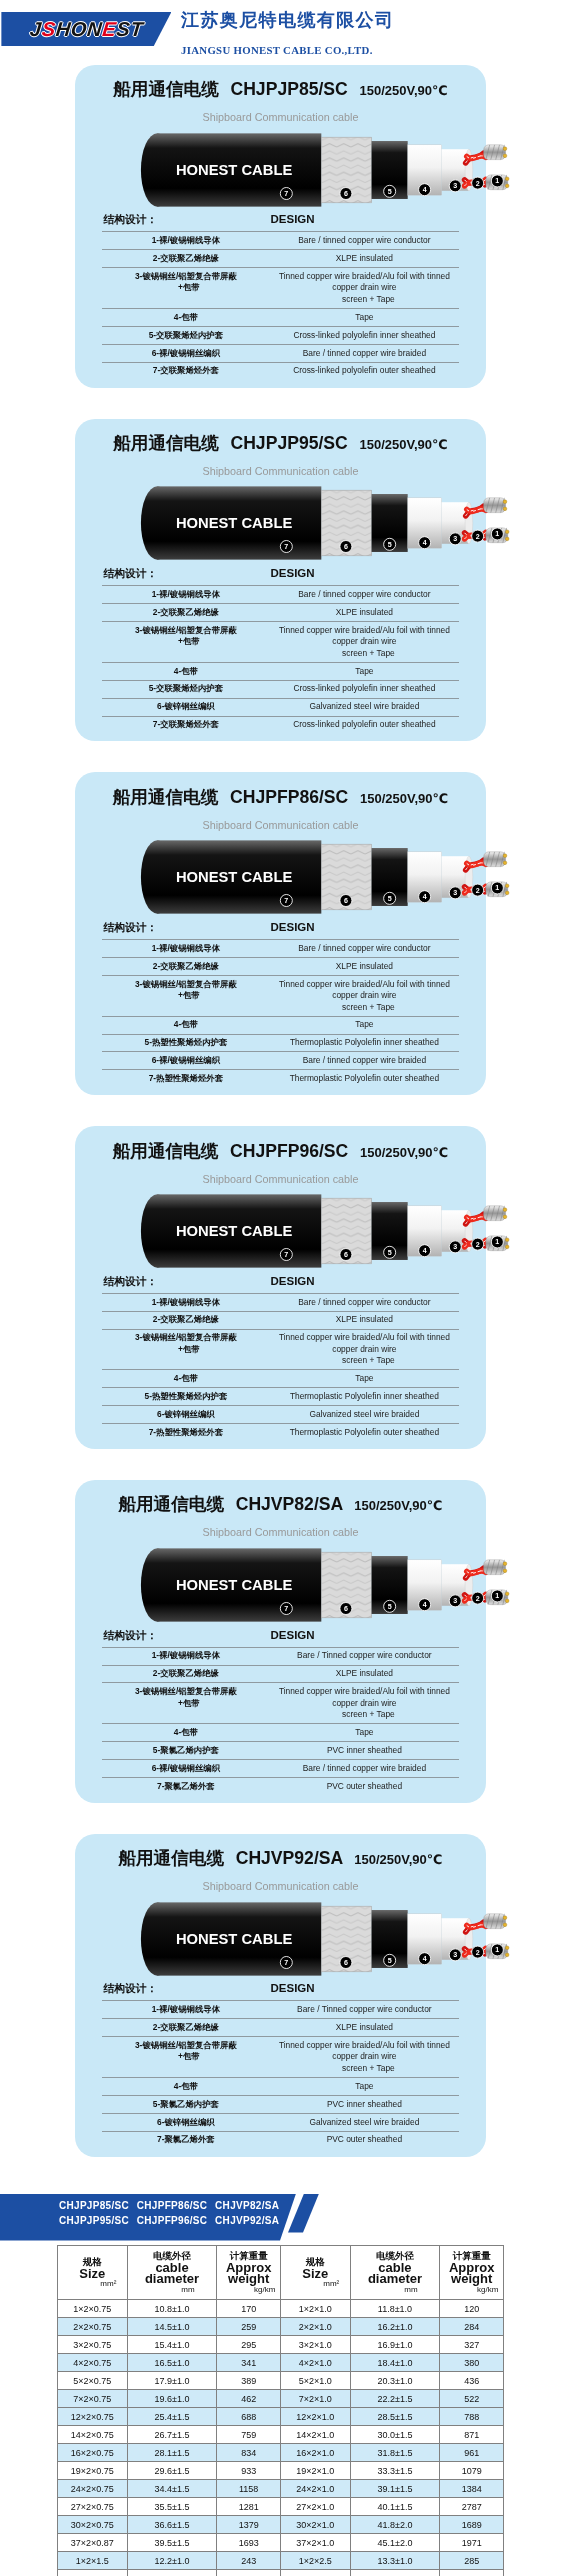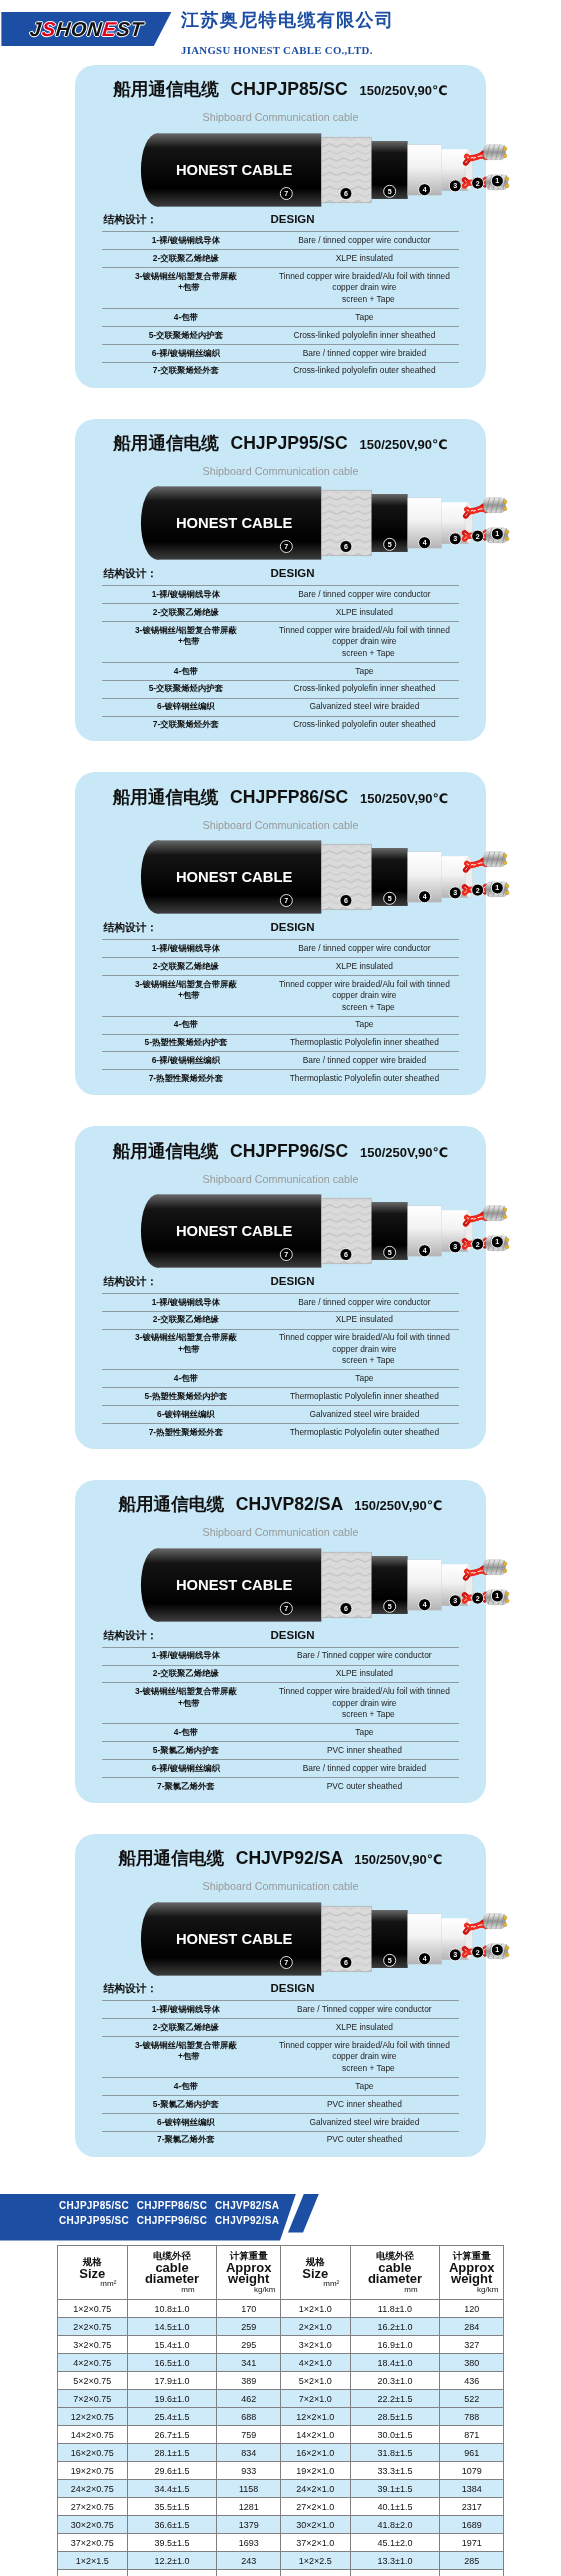--- a/index.html
+++ b/index.html
@@ -1213,32 +1213,32 @@
           <td>24×2×1.0</td>
           <td>39.1±1.5</td>
           <td>1384</td>
         </tr>
         <tr>
           <td>27×2×0.75</td>
           <td>35.5±1.5</td>
           <td>1281</td>
           <td>27×2×1.0</td>
           <td>40.1±1.5</td>
-          <td>2317</td>
+          <td>2787</td>
         </tr>
         <tr class="alt">
           <td>30×2×0.75</td>
           <td>36.6±1.5</td>
           <td>1379</td>
           <td>30×2×1.0</td>
           <td>41.8±2.0</td>
           <td>1689</td>
         </tr>
         <tr>
-          <td>37×2×0.75</td>
+          <td>37×2×0.87</td>
           <td>39.5±1.5</td>
           <td>1693</td>
           <td>37×2×1.0</td>
           <td>45.1±2.0</td>
           <td>1971</td>
         </tr>
         <tr class="alt">
           <td>1×2×1.5</td>
           <td>12.2±1.0</td>
           <td>243</td>

